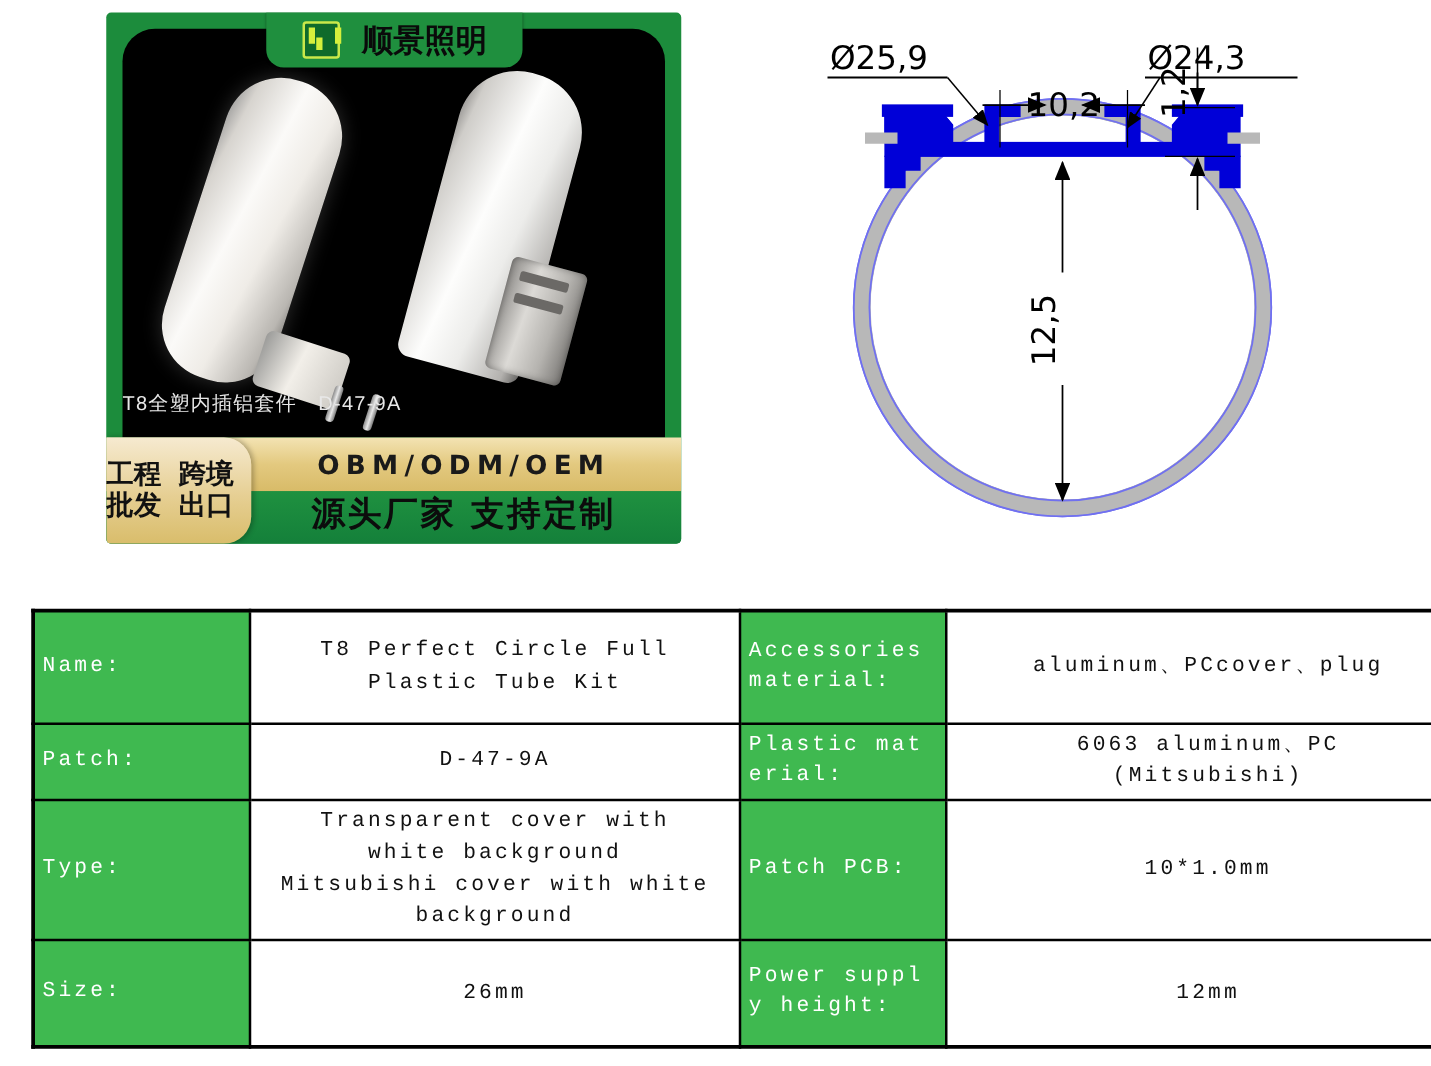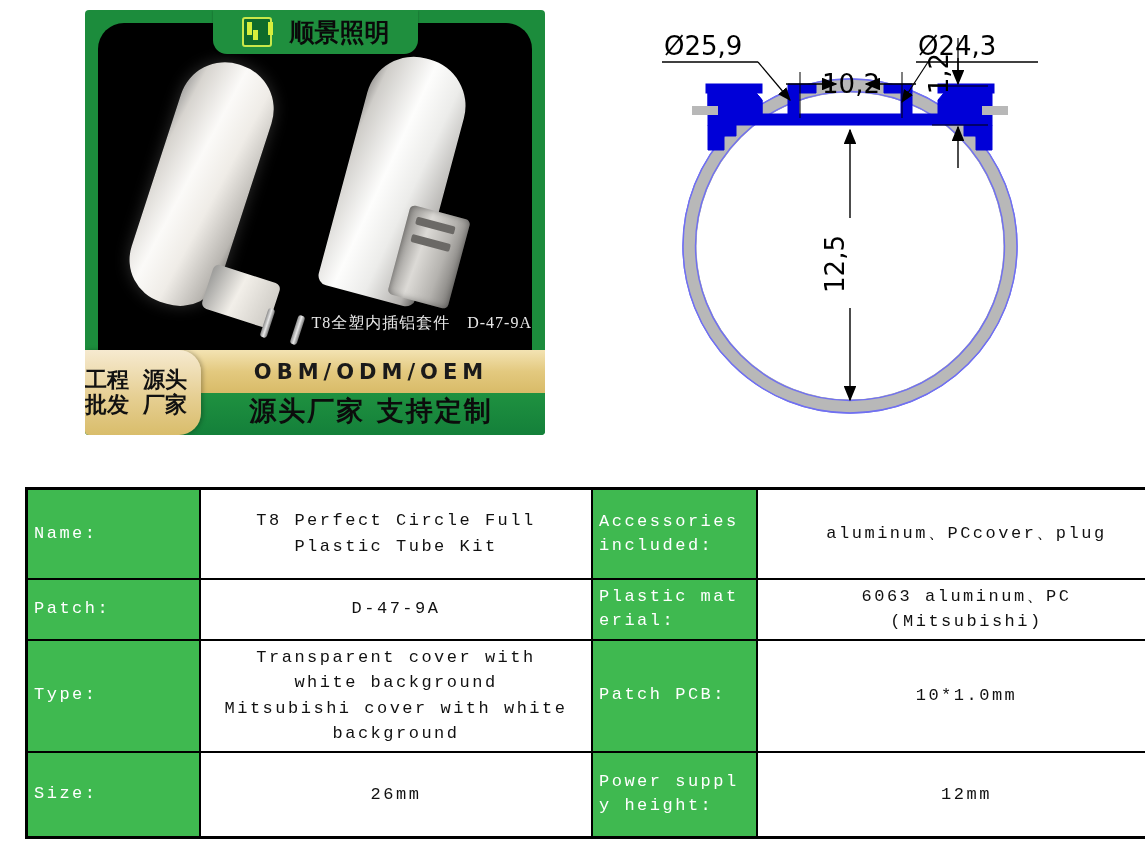--- a/index.html
+++ b/index.html
@@ -78,22 +78,22 @@
   #tube-right-profile:before{
     content:"";position:absolute;left:9px;top:10px;width:40px;height:8px;
     background:#6b6966;border-radius:2px;
   }
   #tube-right-profile:after{
     content:"";position:absolute;left:9px;top:28px;width:40px;height:8px;
     background:#6b6966;border-radius:2px;
   }
 
   #photo-caption{
-    position:absolute;left:0;right:0;top:290px;text-align:right;
-    color:#e8e8e8;font-size:16px;font-family:Liberation Serif, serif;
+    position:absolute;left:0;right:0;top:290px;text-align:left;
+    color:#e8e8e8;font-size:16px;font-family:Liberation Sans, sans-serif;
     letter-spacing:1px;
   }
 
   
   #banner{
     position:absolute;left:0;right:0;bottom:0;height:85px;
   }
   #banner-gold{
     position:absolute;left:0;right:0;top:0;height:43px;
     background:linear-gradient(180deg,#f3e3b3 0%,#e3c97f 50%,#d8bb68 100%);
@@ -175,21 +175,21 @@
     <span id="logo-text">顺景照明</span>
   </div>
 
   <div id="banner">
     <div id="banner-gold"></div>
     <div id="banner-green"></div>
     <div id="banner-obm">OBM/ODM/OEM</div>
     <div id="banner-slogan">源头厂家 支持定制</div>
     <div id="banner-tab">
       <span class="tab-line">工程批发</span>
-      <span class="tab-line">源头厂家</span>
+      <span class="tab-line">跨境出口</span>
     </div>
   </div>
 </div>
 
 <div id="tech-drawing">
 <svg width="420" height="420" viewBox="0 0 420 420" xmlns="http://www.w3.org/2000/svg">
   <defs>
     <marker id="arrHead" markerWidth="11" markerHeight="9" refX="10" refY="4.5" orient="auto">
       <path d="M0,0 L11,4.5 L0,9 z" fill="#000"></path>
     </marker>
@@ -257,21 +257,21 @@
   <text x="204" y="246" transform="rotate(-90 204 246)" text-anchor="middle" font-family="DejaVu Sans, sans-serif" font-size="26" fill="#000">12,5</text>
 </svg>
 </div>
 
 <table id="spec-table">
   <tbody>
     <tr class="r1">
       <td class="lbl c1">Name:</td>
       <td class="val c2">T8 Perfect Circle Full
 Plastic Tube Kit</td>
-      <td class="lbl c3">Accessories included:</td>
+      <td class="lbl c3">Accessories material:</td>
       <td class="val c4">aluminum、PCcover、plug</td>
     </tr>
     <tr class="r2">
       <td class="lbl c1">Patch:</td>
       <td class="val c2">D-47-9A</td>
       <td class="lbl c3">Plastic material:</td>
       <td class="val c4">6063 aluminum、PC
 (Mitsubishi)</td>
     </tr>
     <tr class="r3">

